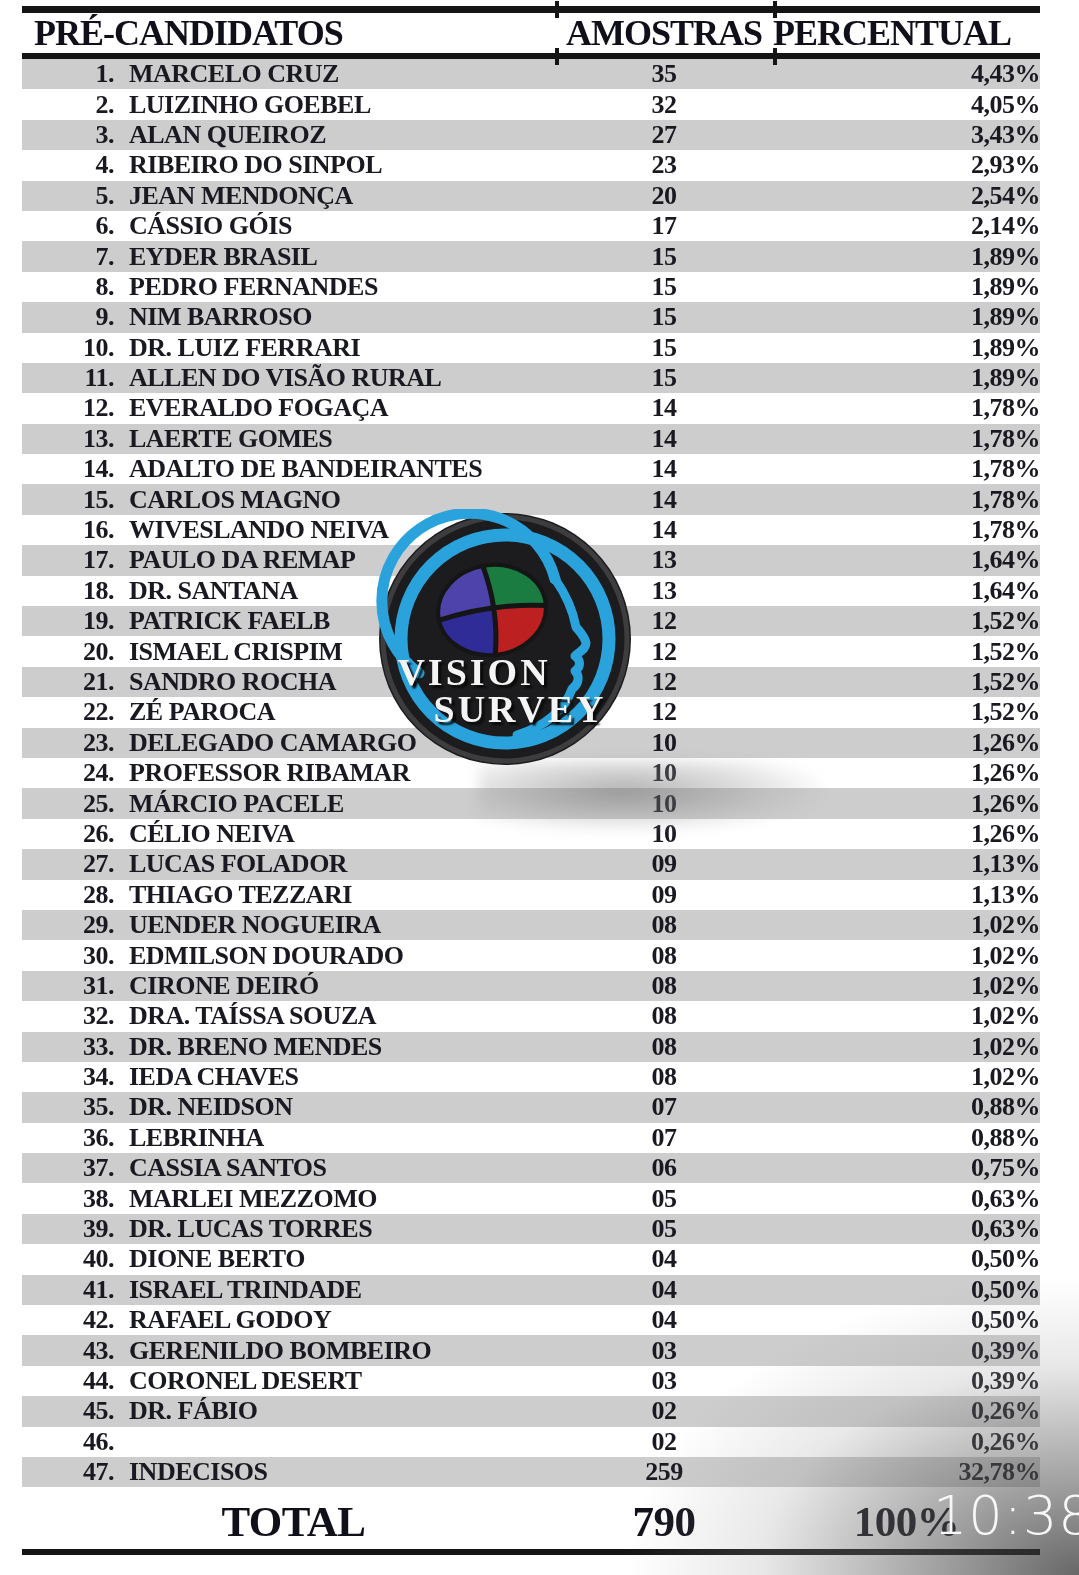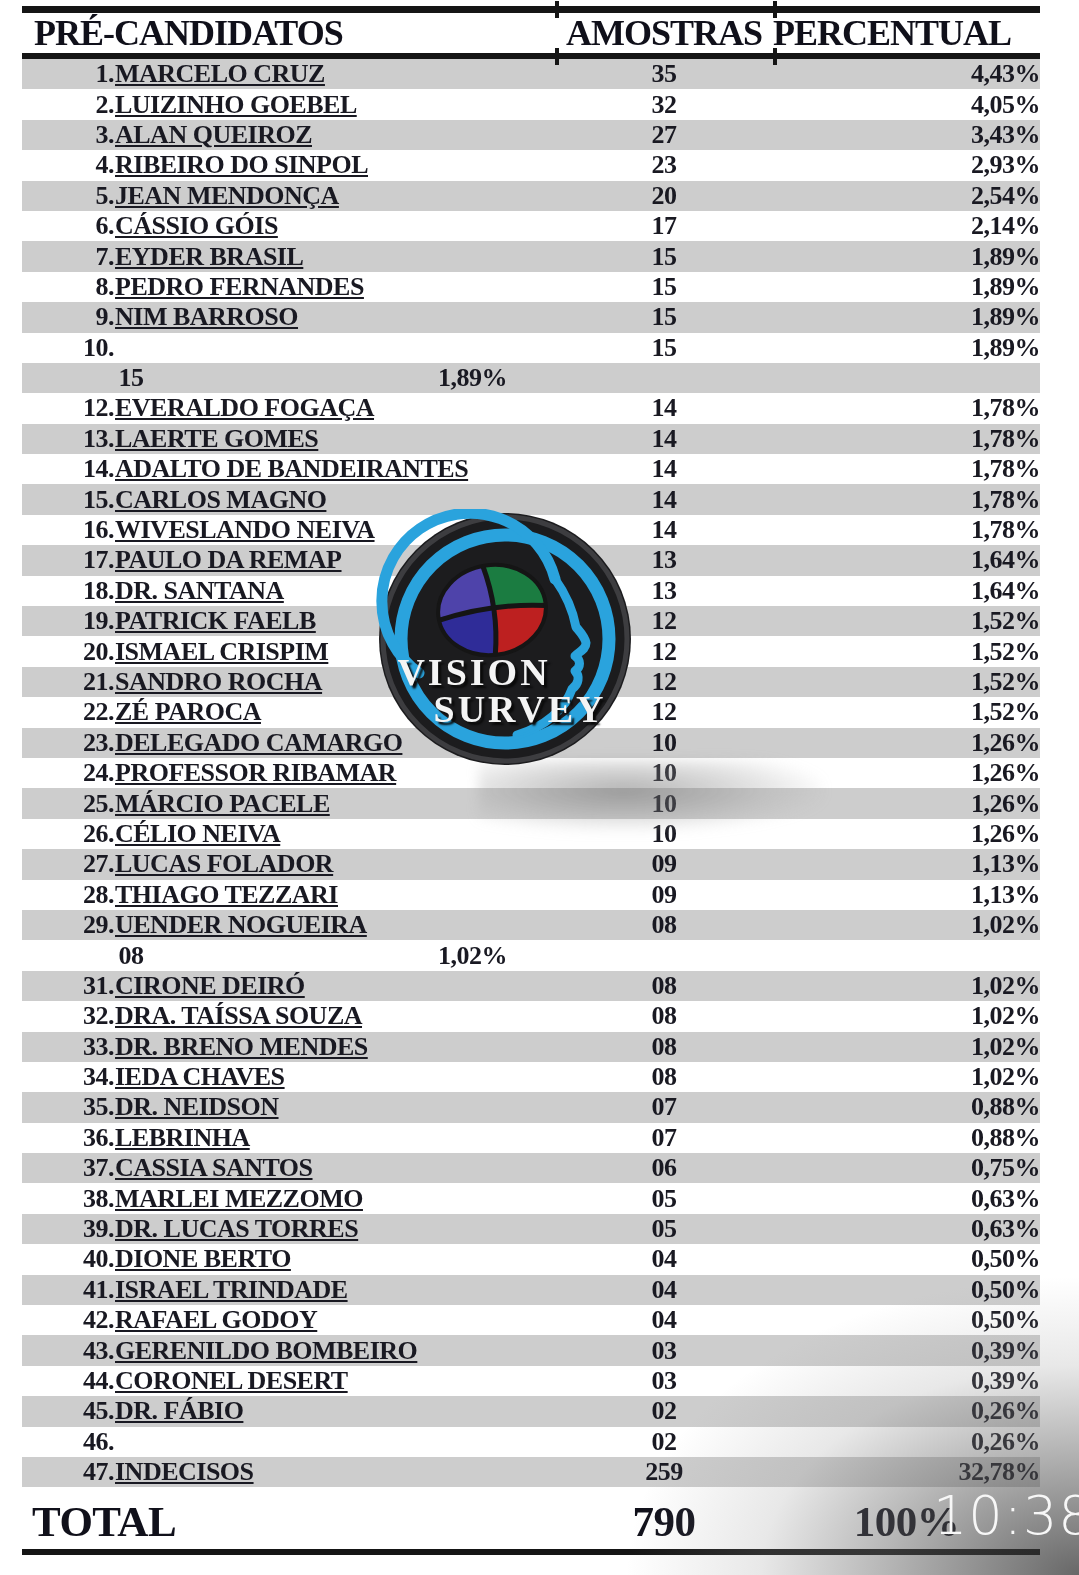--- a/index.html
+++ b/index.html
@@ -17,26 +17,26 @@
     font-weight:700;font-size:36px;letter-spacing:-1px;font-stretch:condensed;}
   .header-row .h1{width:533px;padding-left:12px;box-sizing:border-box;}
   .header-row .h2{width:218px;text-align:center;}
   .header-row .h3{width:267px;text-align:left;}
   .rows{width:1018px;}
   .row{display:flex;align-items:center;height:30.4px;color:#191922;
     font-weight:700;font-size:26px;letter-spacing:-0.5px;font-stretch:condensed;}
   .row.alt{background:#cdcdcd;}
   .row .c1{width:533px;display:flex;align-items:baseline;}
   .row .num{width:92px;text-align:right;}
-  .row .nm{margin-left:1px;white-space:nowrap;text-decoration:underline;}
+  .row .nm{margin-left:15px;white-space:nowrap;}
   .row .c2{width:218px;text-align:center;}
   .row .c3{width:267px;text-align:right;}
   .total-row{display:flex;align-items:center;height:56px;margin-top:6px;color:#10101a;
     font-weight:700;font-size:43px;letter-spacing:-0.5px;}
-  .total-row .t1{width:533px;padding-left:10px;box-sizing:border-box;}
+  .total-row .t1{width:533px;padding-left:10px;box-sizing:border-box;text-align:center;}
   .total-row .t2{width:218px;text-align:center;}
   .total-row .t3{width:267px;text-align:center;}
   .bottom-border{height:6px;}
   .logo-shadow{position:absolute;left:478px;top:760px;width:345px;height:72px;
     background:radial-gradient(ellipse at 42% 42%, rgba(105,105,105,0.5), rgba(160,160,160,0.25) 52%, rgba(255,255,255,0) 74%);
     filter:blur(6px);pointer-events:none;}
   .logo{position:absolute;left:375px;top:509px;width:260px;height:260px;}
   .logo svg{display:block;}
   .logo text{font-family:"Liberation Serif", serif;font-weight:700;fill:#f4f4f4;}
   .vignette{position:absolute;right:0;bottom:0;width:470px;height:310px;pointer-events:none;
@@ -132,25 +132,30 @@
         <div class="c1">
           <span class="num">9.</span>
           <span class="nm">NIM BARROSO</span>
         </div>
         <div class="c2">15</div>
         <div class="c3">1,89%</div>
       </div>
       <div class="row">
         <div class="c1">
           <span class="num">10.</span>
+          <span class="nm">DR. LUIZ FERRARI</span>
         </div>
         <div class="c2">15</div>
         <div class="c3">1,89%</div>
       </div>
       <div class="row alt">
+        <div class="c1">
+          <span class="num">11.</span>
+          <span class="nm">ALLEN DO VISÃO RURAL</span>
+        </div>
         <div class="c2">15</div>
         <div class="c3">1,89%</div>
       </div>
       <div class="row">
         <div class="c1">
           <span class="num">12.</span>
           <span class="nm">EVERALDO FOGAÇA</span>
         </div>
         <div class="c2">14</div>
         <div class="c3">1,78%</div>
@@ -285,20 +290,24 @@
       </div>
       <div class="row alt">
         <div class="c1">
           <span class="num">29.</span>
           <span class="nm">UENDER NOGUEIRA</span>
         </div>
         <div class="c2">08</div>
         <div class="c3">1,02%</div>
       </div>
       <div class="row">
+        <div class="c1">
+          <span class="num">30.</span>
+          <span class="nm">EDMILSON DOURADO</span>
+        </div>
         <div class="c2">08</div>
         <div class="c3">1,02%</div>
       </div>
       <div class="row alt">
         <div class="c1">
           <span class="num">31.</span>
           <span class="nm">CIRONE DEIRÓ</span>
         </div>
         <div class="c2">08</div>
         <div class="c3">1,02%</div>

